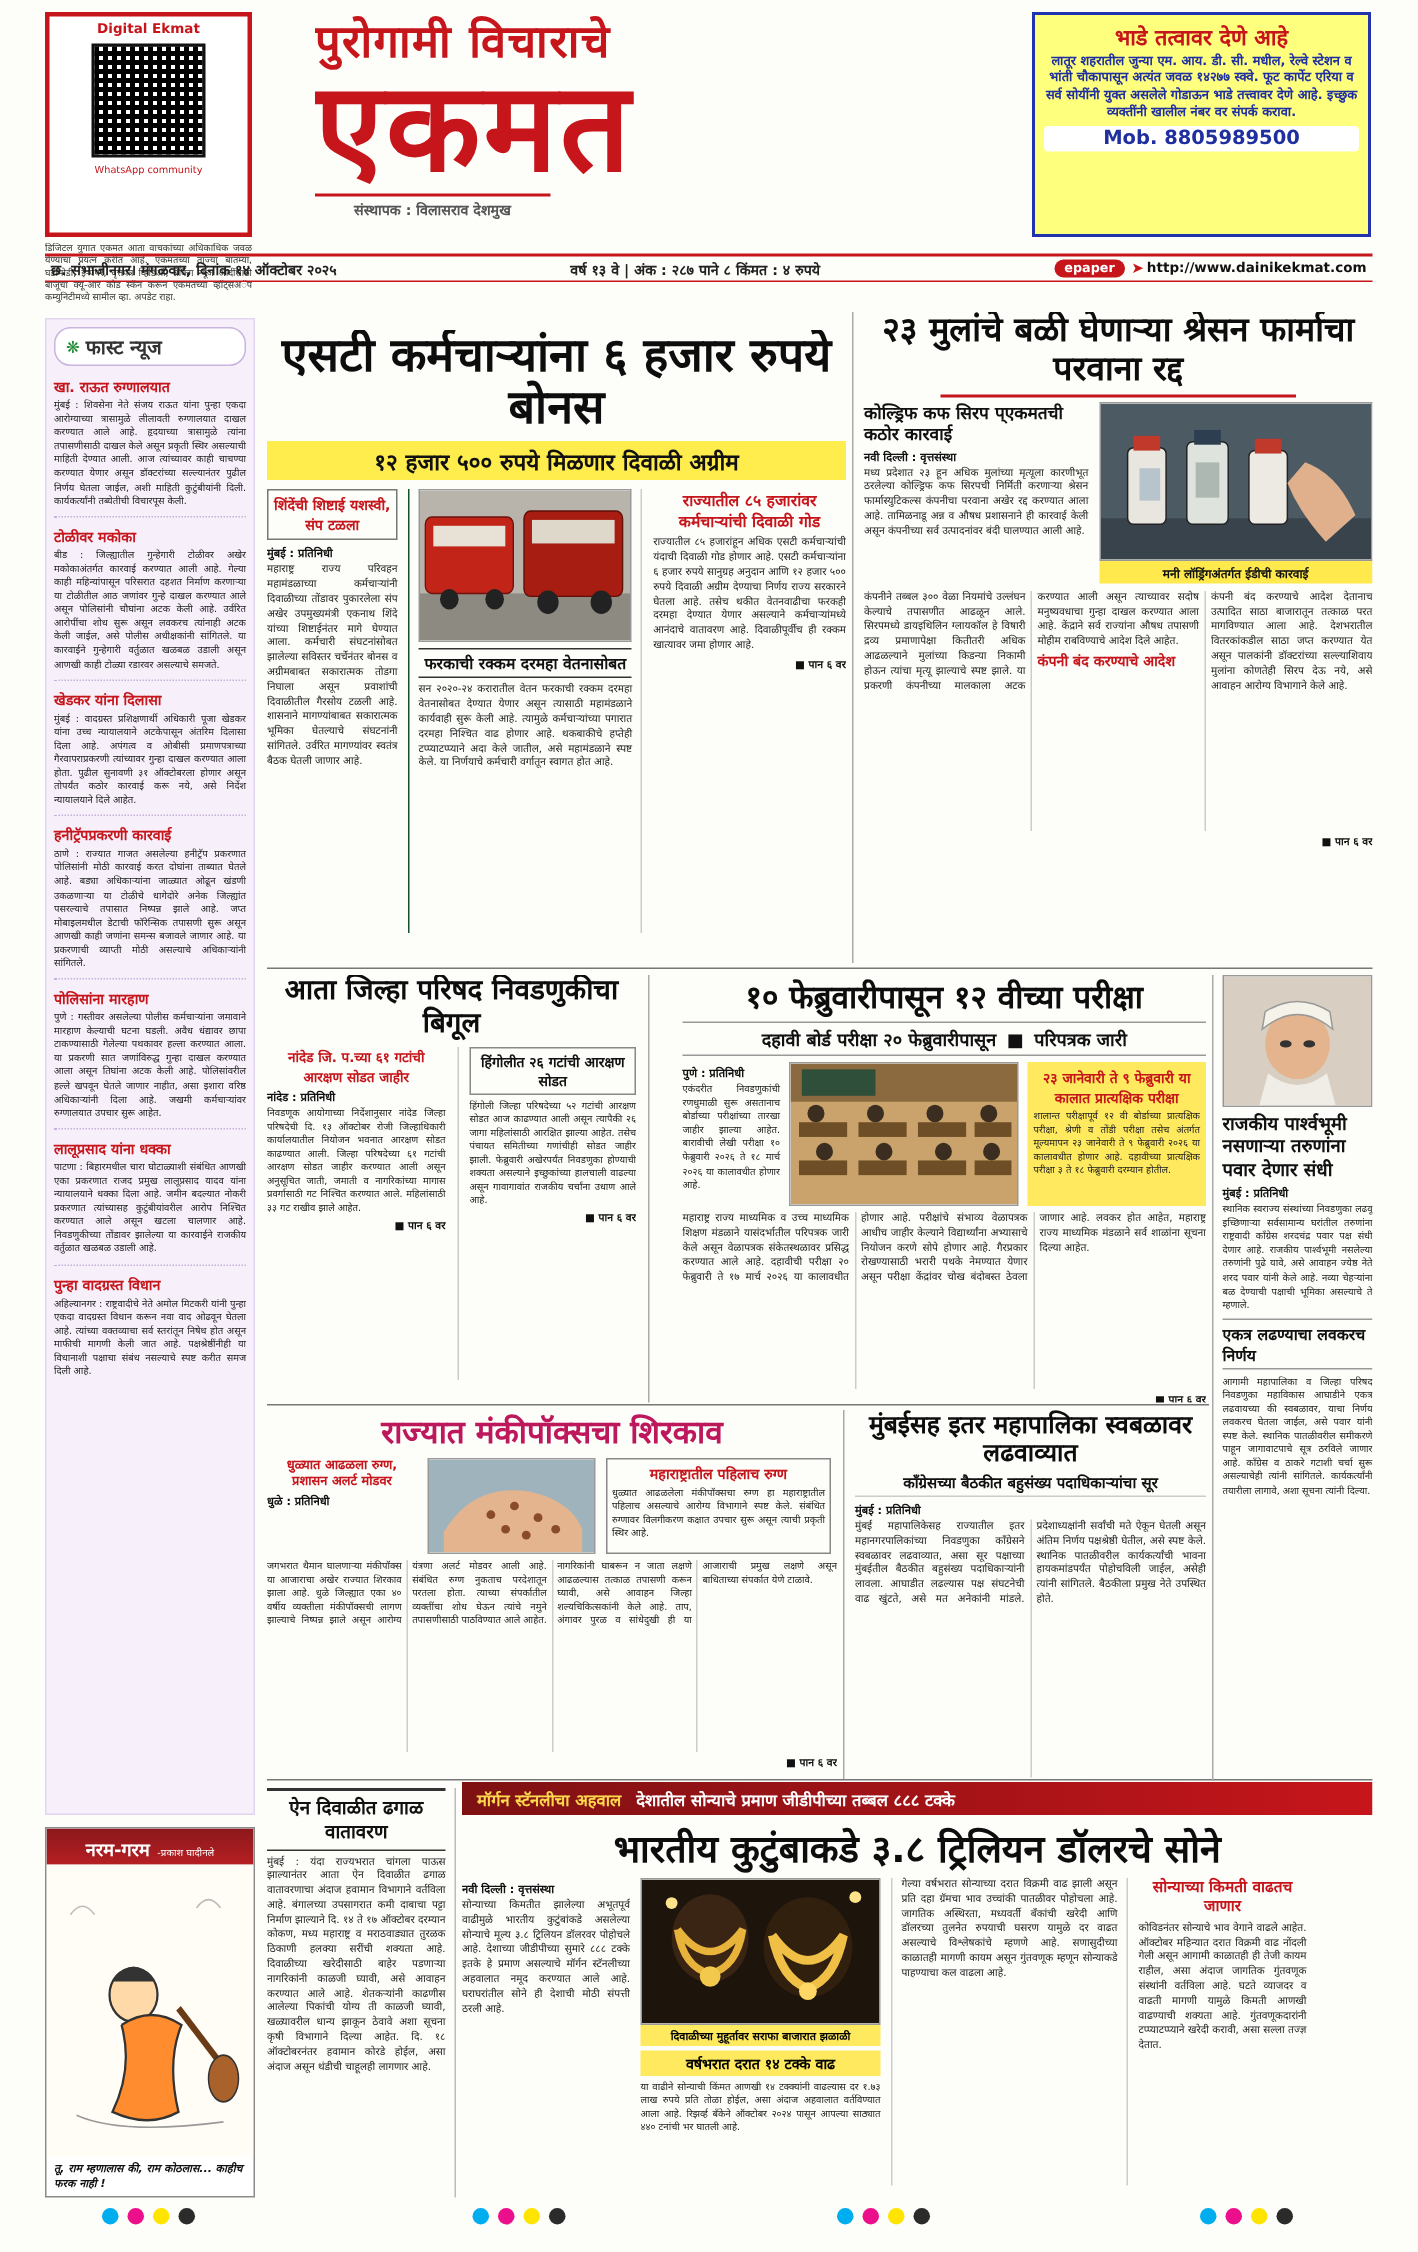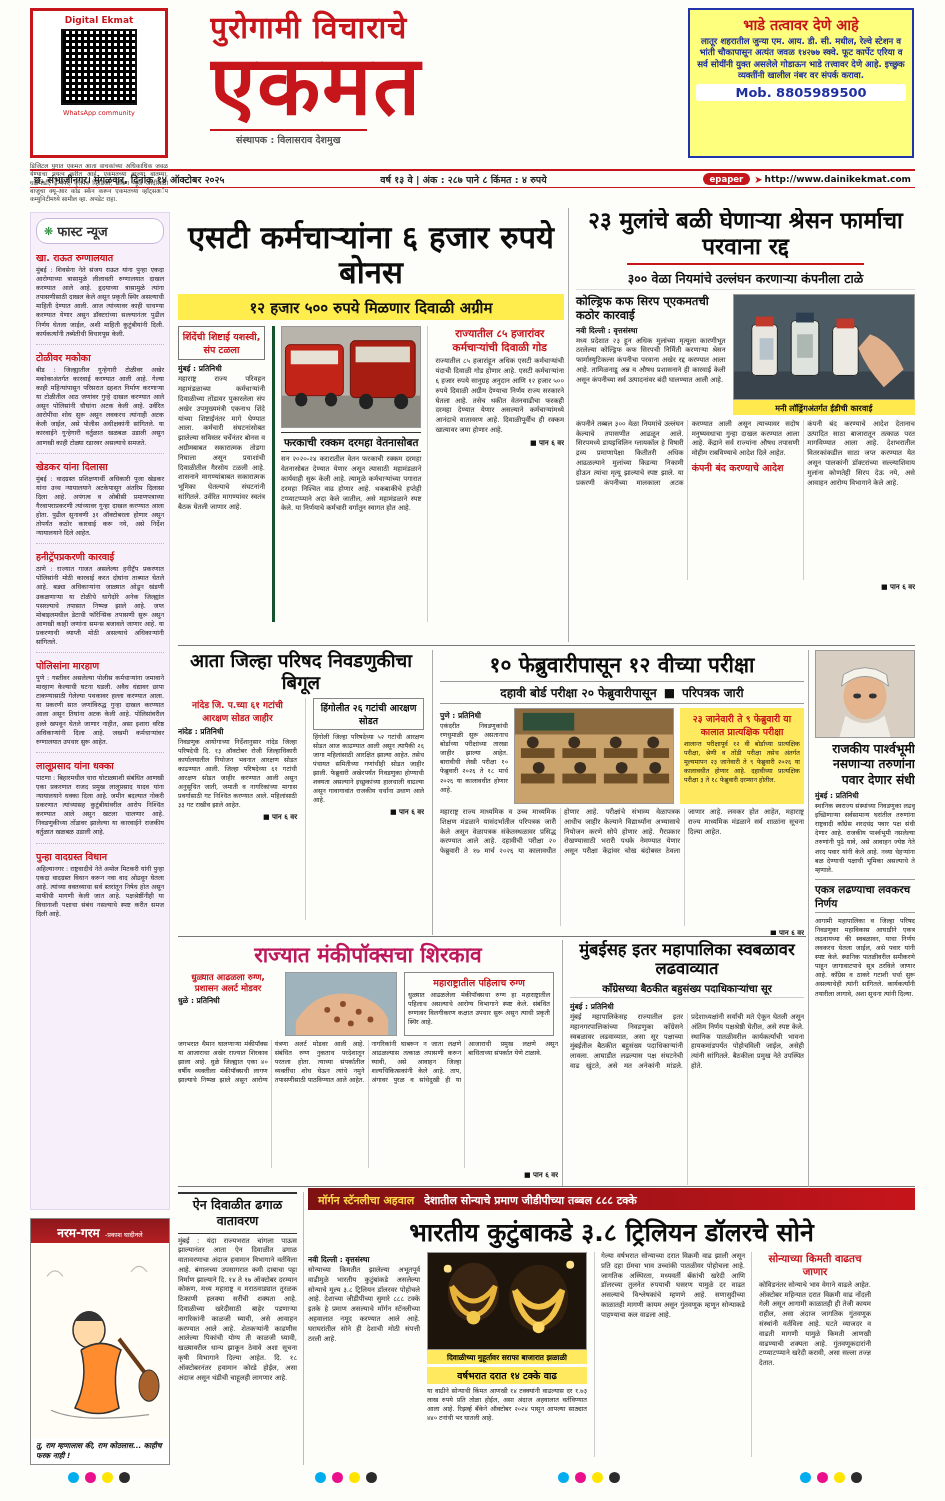--- a/index.html
+++ b/index.html
@@ -43,21 +43,21 @@
   .cart-credit{font-size:6.5px}
   .cart-art{flex:1}
   .cart-cap{font-size:7.3px;font-weight:bold;font-style:italic;padding:2px 5px 4px;color:#111}
   
   .lead{left:178px;top:220px;width:386px;height:434px}
   .lead-head{font-size:31px;font-weight:800;color:#0d0d0d;text-align:center;line-height:1.12}
   .lead-sub{margin-top:5px;background:#ffec4d;font-size:15px;font-weight:bold;color:#111;text-align:center;padding:3px 0}
   .lead-cols{display:flex;gap:7px;margin-top:6px;height:296px}
   .lead-c1{width:88px}
   .lead-c1 .boxh{border:1px solid #777;padding:3px;font-size:9.5px;font-weight:bold;color:#c6151b;text-align:center;margin-bottom:3px}
-  .lead-c2{width:158px;border-left:3px solid #14532d;border-right:1px solid #ccc;padding:0 6px}
+  .lead-c2{width:158px;border-left:1px solid #14532d;border-right:1px solid #ccc;padding:0 6px}
   .lead-c2 .midh{border-top:1.5px solid #333;border-bottom:1.5px solid #333;font-size:10.5px;font-weight:bold;text-align:center;color:#111;padding:2px 0;margin:4px 0 3px}
   .lead-c3{width:130px}
   .lead-c3 h3{font-size:10.5px;font-weight:bold;color:#c6151b;text-align:center;margin-bottom:3px}
   .imgbox{width:100%;border:1px solid #999;overflow:hidden}
   
   .pharma{left:568px;top:208px;width:347px;height:434px;border-left:1px solid #aaa;padding-left:7px}
   .ph-head{font-size:22.5px;font-weight:800;color:#0d0d0d;text-align:center;line-height:1.15}
   .ph-rule{width:70%;height:2px;background:#c6151b;margin:3px auto}
   .ph-sub{font-size:12.5px;font-weight:bold;color:#111;text-align:center;padding:2px 0;border-bottom:1px solid #ddd;margin-bottom:4px}
   .ph-row{display:flex;gap:7px}
@@ -69,32 +69,32 @@
   .ph-sub2{font-size:9.5px;font-weight:bold;color:#c6151b;margin:2px 0;break-inside:avoid}
   
   .zp{left:178px;top:650px;width:246px;height:285px}
   .zp-head{font-size:18.5px;font-weight:800;color:#0d0d0d;text-align:center;line-height:1.18;margin-bottom:4px}
   .zp-cols{display:flex;gap:8px;height:222px}
   .zp-col{width:119px}
   .zp-col.rline{border-left:1px solid #ccc;padding-left:7px}
   .zp-h-red{font-size:9px;font-weight:bold;color:#c6151b;text-align:center;margin-bottom:2px}
   .zp-h-box{border:1px solid #888;font-size:9.3px;font-weight:bold;color:#111;text-align:center;padding:2px;margin-bottom:3px}
   
-  .exam{left:432px;top:650px;width:372px;height:285px;border-left:1px solid #aaa;padding-left:7px}
+  .exam{left:432px;top:650px;width:372px;height:285px;border-left:1px solid #aaa;padding-left:22px}
   .ex-head{font-size:21px;font-weight:800;color:#0d0d0d;text-align:center}
   .ex-subbar{display:flex;justify-content:center;align-items:center;gap:7px;border-top:1px solid #999;border-bottom:1px solid #999;padding:2px 0;margin:3px 0 4px;font-size:12px;font-weight:bold;color:#111}
   .ex-row{display:flex;gap:6px}
   .ex-c1{width:68px}
   .ex-img{width:160px}
   .ex-yellow{width:124px;background:#ffe95e;padding:4px}
   .ex-yellow h4{font-size:9.3px;font-weight:bold;color:#c6151b;text-align:center;margin-bottom:2px}
   .ex-body{margin-top:4px;column-count:3;column-gap:8px;column-rule:1px solid #ccc;height:118px}
   
   .pawar{left:808px;top:650px;width:107px;height:537px;border-left:1px solid #aaa;padding-left:6px}
-  .pw-head{font-size:12.3px;font-weight:bold;color:#111;text-align:right;line-height:1.25;margin:4px 0 2px}
+  .pw-head{font-size:12.3px;font-weight:bold;color:#111;text-align:left;line-height:1.25;margin:4px 0 2px}
   .pw-sub2{font-size:10.5px;font-weight:bold;color:#111;border-top:1px solid #999;border-bottom:1px solid #999;padding:2px 0;margin:4px 0}
   
   .mpx{left:178px;top:940px;width:380px;height:246px}
   .mpx-head{font-size:21px;font-weight:800;color:#be185d;text-align:center;margin-bottom:4px}
   .mpx-row{display:flex;gap:7px}
   .mpx-c1{width:100px}
   .mpx-h{font-size:8.6px;font-weight:bold;color:#c6151b;text-align:center;line-height:1.25}
   .mpx-img{width:112px}
   .mpx-box{width:150px;border:1px solid #888;padding:3px}
   .mpx-box h4{font-size:9.5px;font-weight:bold;color:#c6151b;text-align:center;margin-bottom:2px}
@@ -246,21 +246,20 @@
         <h3>राज्यातील ८५ हजारांवर कर्मचाऱ्यांची दिवाळी गोड</h3>
         <div class="body-sm">राज्यातील ८५ हजारांहून अधिक एसटी कर्मचाऱ्यांची यंदाची दिवाळी गोड होणार आहे. एसटी कर्मचाऱ्यांना ६ हजार रुपये सानुग्रह अनुदान आणि १२ हजार ५०० रुपये दिवाळी अग्रीम देण्याचा निर्णय राज्य सरकारने घेतला आहे. तसेच थकीत वेतनवाढीचा फरकही दरमहा देण्यात येणार असल्याने कर्मचाऱ्यांमध्ये आनंदाचे वातावरण आहे. दिवाळीपूर्वीच ही रक्कम खात्यावर जमा होणार आहे.</div>
         <div class="jump">■ पान ६ वर</div>
       </div>
     </div>
   </div>
 
   <div class="abs pharma">
     <div class="ph-head">२३ मुलांचे बळी घेणाऱ्या श्रेसन फार्माचा परवाना रद्द</div>
     <div class="ph-rule"></div>
-    <div class="ph-sub">३०० वेळा नियमांचे उल्लंघन करणाऱ्या कंपनीला टाळे</div>
     <div class="ph-row">
       <div class="ph-left">
         <div class="ph-kicker">कोल्ड्रिफ कफ सिरप प्एकमतची कठोर कारवाई</div>
         <div class="dl">नवी दिल्ली : वृत्तसंस्था</div>
         <div class="body-sm">मध्य प्रदेशात २३ हून अधिक मुलांच्या मृत्यूला कारणीभूत ठरलेल्या कोल्ड्रिफ कफ सिरपची निर्मिती करणाऱ्या श्रेसन फार्मास्युटिकल्स कंपनीचा परवाना अखेर रद्द करण्यात आला आहे. तामिळनाडू अन्न व औषध प्रशासनाने ही कारवाई केली असून कंपनीच्या सर्व उत्पादनांवर बंदी घालण्यात आली आहे.</div>
       </div>
       <div class="ph-right">
         <div class="imgbox" style="height:106px">
           <svg width="100%" height="100%" viewBox="0 0 183 106" preserveAspectRatio="none">
             <rect width="183" height="106" fill="#4c5a63"></rect>

